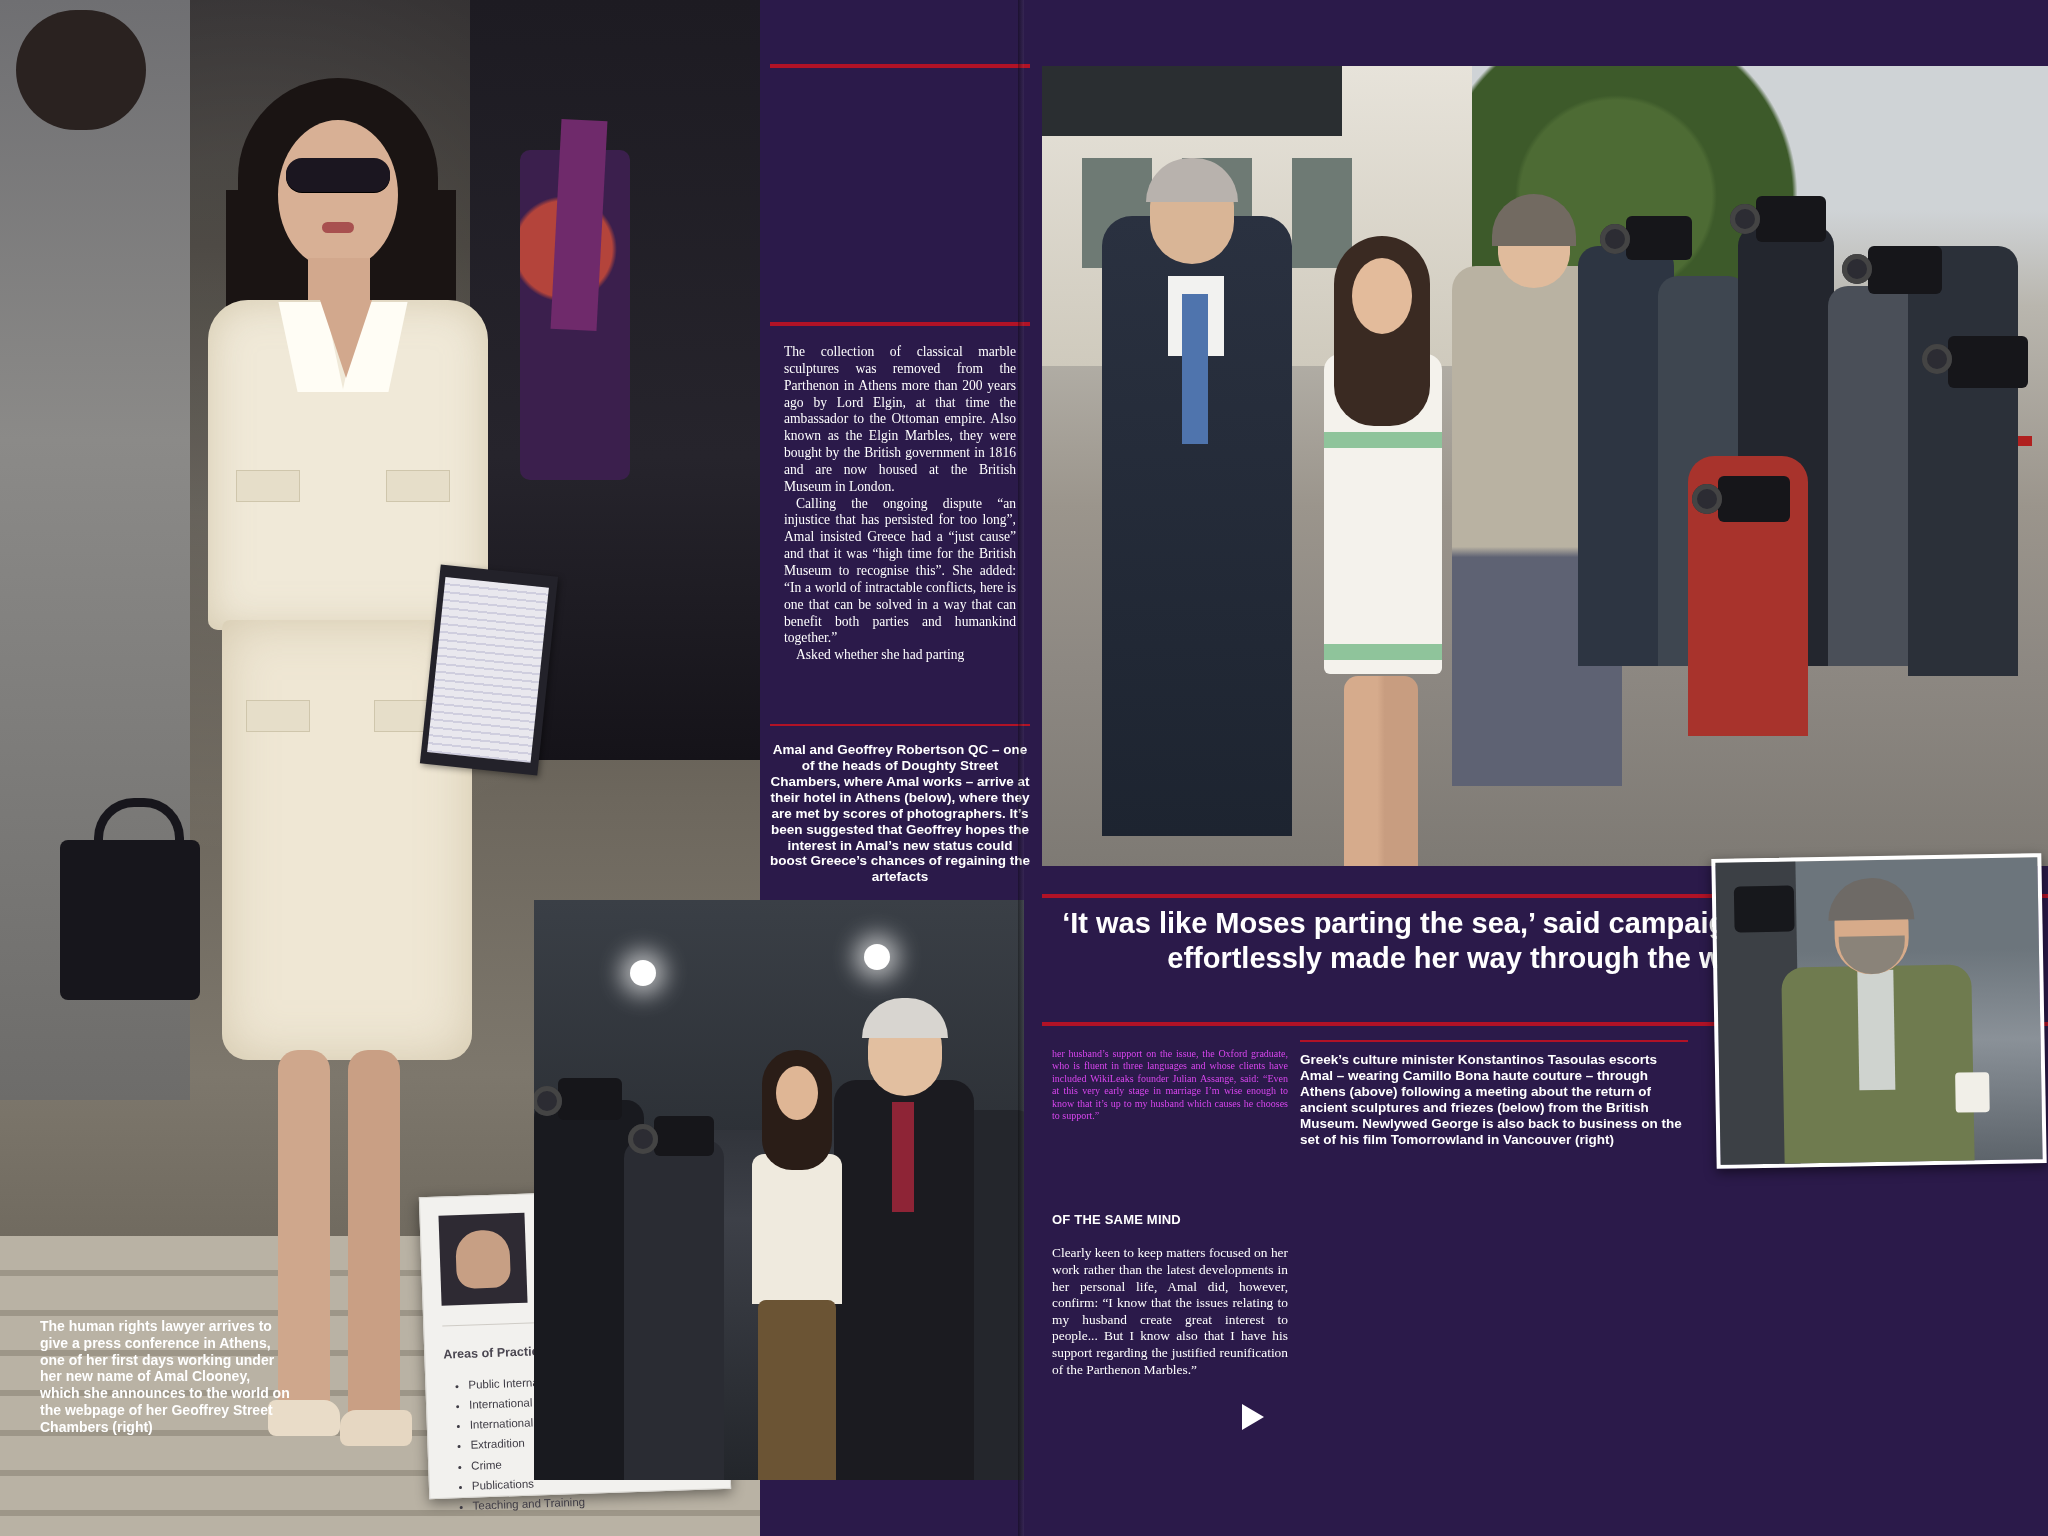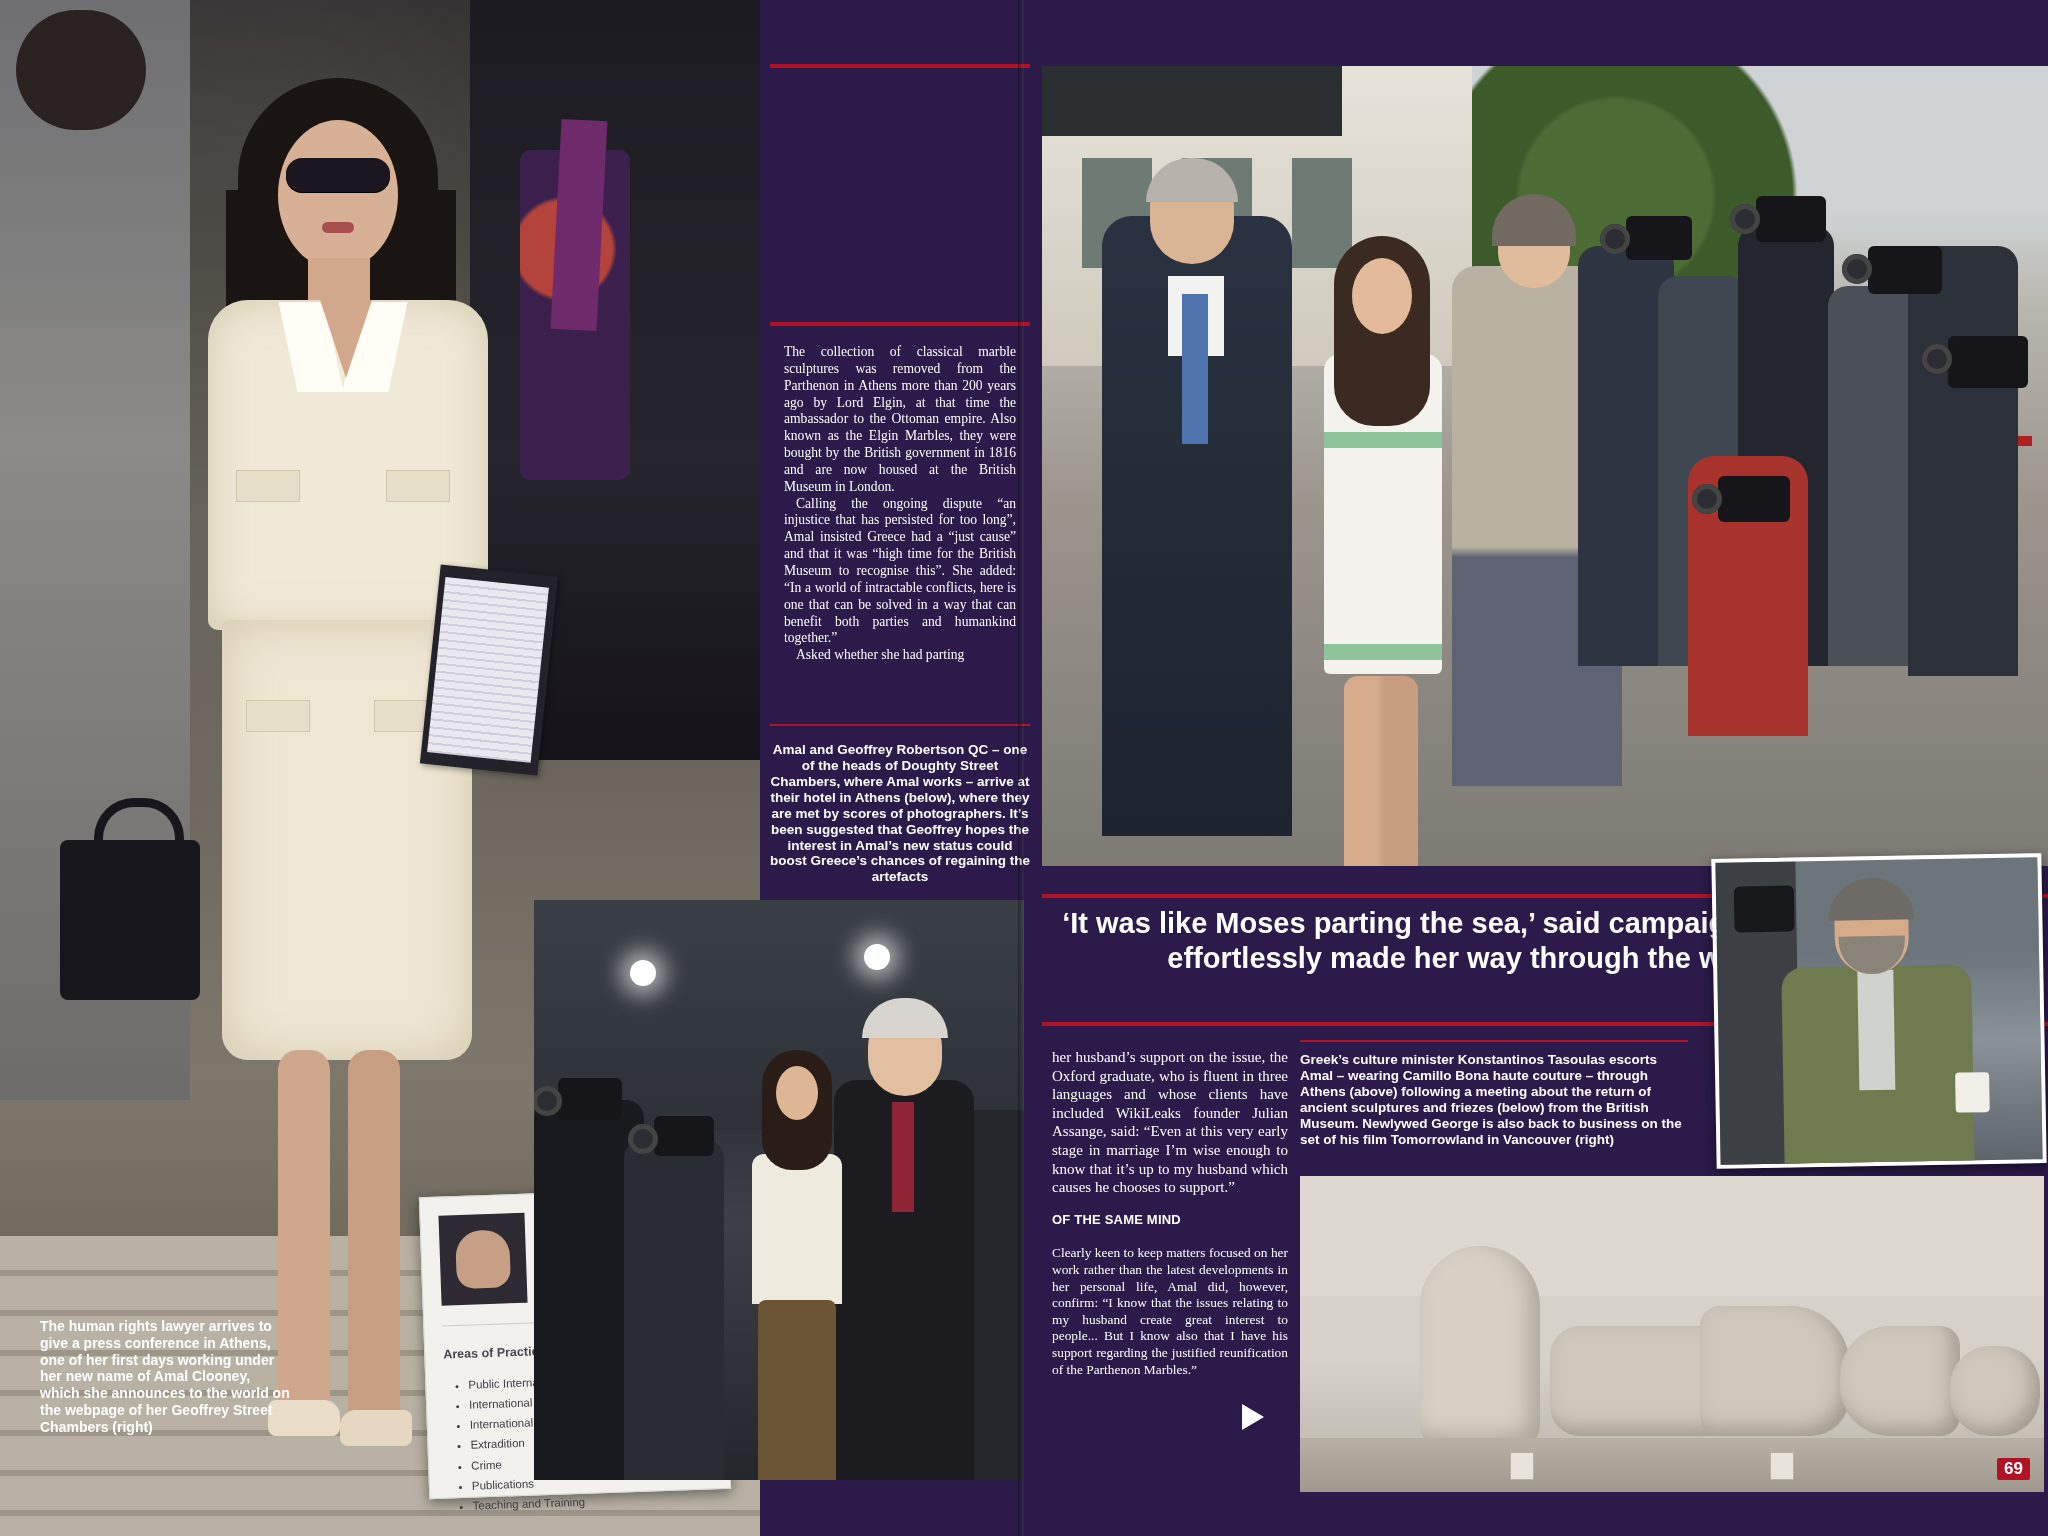--- a/index.html
+++ b/index.html
@@ -108,21 +108,21 @@
   .cw-amal-face{position:absolute;left:42px;top:16px;width:42px;height:54px;border-radius:21px/27px;background:#dfb695;}
   .cw-amal-top{position:absolute;left:18px;top:104px;width:90px;height:150px;background:#efeade;border-radius:12px 12px 0 0;}
   .cw-amal-pants{position:absolute;left:24px;top:250px;width:78px;height:230px;background:#6b5434;border-radius:8px;}
   .cw-man{position:absolute;left:300px;top:180px;width:140px;height:400px;background:#1b1b20;border-radius:22px 22px 0 0;}
   .cw-man-head{position:absolute;left:34px;top:-70px;width:74px;height:86px;border-radius:37px;background:#e2bfa0;}
   .cw-man-hair{position:absolute;left:28px;top:-82px;width:86px;height:40px;border-radius:44px 44px 0 0;background:#d8d5d0;}
   .cw-man-tie{position:absolute;left:58px;top:22px;width:22px;height:110px;background:#8e2436;}
   .cw-ph{position:absolute;border-radius:18px 18px 0 0;background:#191a1f;}
 
   
-  #body-col2{position:absolute;left:1052px;top:1048px;width:236px;color:#ffffff;font-family:"Liberation Serif",serif;font-size:15px;line-height:1.24;text-align:justify;}
+  #body-col2{position:absolute;left:1052px;top:1048px;width:236px;color:#d946ef;font-family:"Liberation Serif",serif;font-size:10px;line-height:1.24;text-align:justify;}
   #body-col2 p{margin:0;text-indent:12px;}
   #body-col2 p.noind{text-indent:0;}
   #subhead-mind{position:absolute;left:1052px;top:1212px;color:#ffffff;font-family:"Liberation Sans",sans-serif;font-weight:bold;font-size:13px;letter-spacing:.2px;}
   .arrow{position:absolute;left:1242px;top:1404px;width:0;height:0;border-left:22px solid #ffffff;border-top:13px solid transparent;border-bottom:13px solid transparent;}
   #cap-minister{left:1300px;top:1052px;width:388px;text-align:left;}
 
   
   #photo-george{left:1714px;top:856px;width:330px;height:310px;background:linear-gradient(180deg,#6c757c 0 30%,#8a9198 60%,#5d646b 100%);border:4px solid #ffffff;box-sizing:border-box;transform:rotate(-1deg);box-shadow:0 4px 12px rgba(0,0,0,.5);}
   .g-head{position:absolute;left:118px;top:26px;width:74px;height:88px;border-radius:36px;background:#d7ab8a;}
   .g-hair{position:absolute;left:112px;top:18px;width:86px;height:42px;border-radius:44px 44px 0 0;background:#6e6a66;}
@@ -294,27 +294,15 @@
     <div class="g-bgman"></div>
     <div class="g-bgcam"></div>
     <div class="g-jacket"></div>
     <div class="g-shirt"></div>
     <div class="g-head"></div>
     <div class="g-hair"></div>
     <div class="g-beard"></div>
     <div class="g-cup"></div>
   </div>
 
-  <div class="photo" id="photo-marbles">
-    <div class="mb-wall"></div>
-    <div class="mb-torso"></div>
-    <div class="mb-fig" style="left:250px;top:150px;width:190px;height:110px;"></div>
-    <div class="mb-fig" style="left:400px;top:130px;width:150px;height:130px;border-radius:20px 60px 40px 20px;"></div>
-    <div class="mb-fig" style="left:540px;top:150px;width:120px;height:110px;border-radius:50px 20px 20px 50px;"></div>
-    <div class="mb-fig" style="left:650px;top:170px;width:90px;height:90px;border-radius:40px;"></div>
-    <div class="mb-plinth"></div>
-    <div class="mb-label" style="left:210px;bottom:12px;"></div>
-    <div class="mb-label" style="left:470px;bottom:12px;"></div>
-    <div class="pagenum">69</div>
-  </div>
 
   <div class="fold"></div>
 </div>
 
 </body></html>

